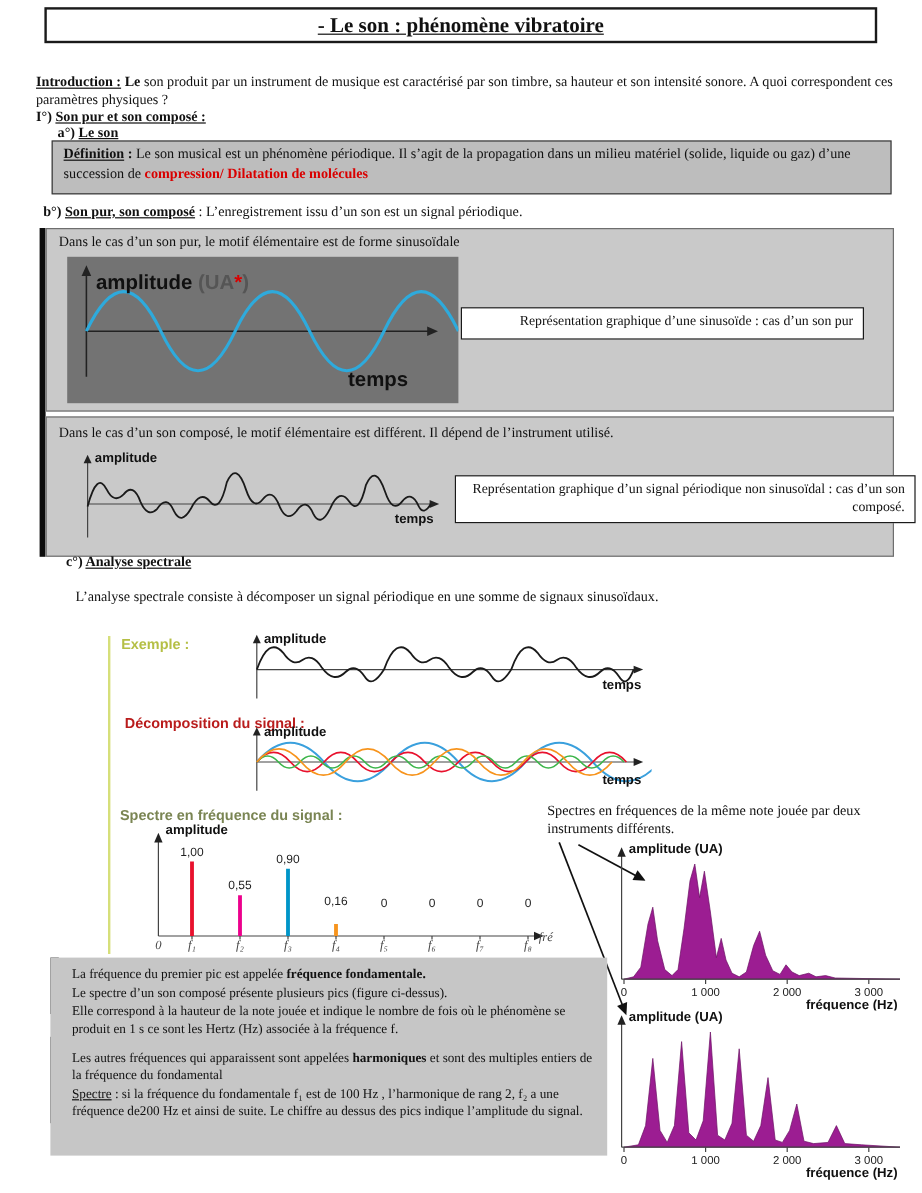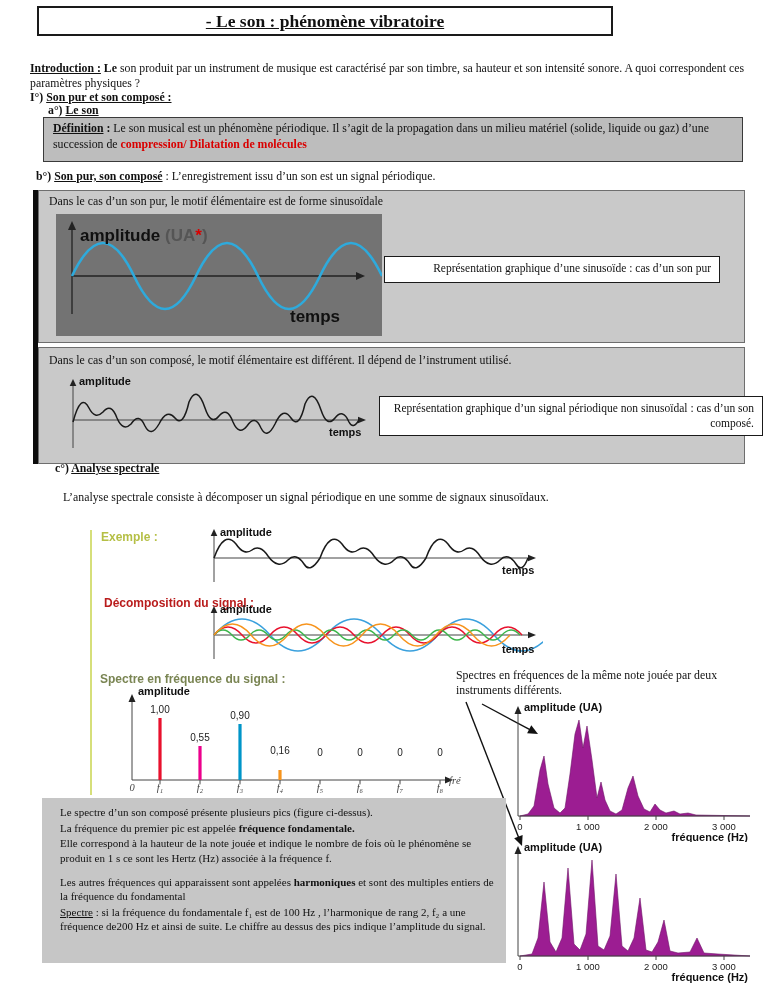--- a/index.html
+++ b/index.html
@@ -3,21 +3,21 @@
 <meta charset="utf-8">
 <style>
   html,body{margin:0;padding:0;background:#ffffff;}
   .page{position:relative;width:768px;height:994px;background:#ffffff;
         font-family:"Liberation Serif",serif;color:#111;overflow:hidden;}
   .abs{position:absolute;}
   .b{font-weight:bold;}
   .u{text-decoration:underline;}
   .red{color:#d90000;font-weight:bold;}
   .fs12{font-size:11.8px;line-height:1.28;}
-  .title-box{position:absolute;left:37px;top:6px;width:576px;height:30px;
+  .title-box{position:absolute;left:37px;top:6px;width:694px;height:30px;
              border:2px solid #1a1a1a;text-align:center;font-size:17.5px;
              font-weight:bold;padding-top:3px;box-sizing:border-box;}
   .title-box span{text-decoration:underline;}
   .defbox{position:absolute;left:43px;top:117px;width:700px;height:45px;
           background:#bdbdbd;border:1.4px solid #3a3a3a;box-sizing:border-box;
           padding:3px 9px;font-size:11.8px;line-height:1.35;}
   .panel{position:absolute;background:#c9c9c9;border:1.2px solid #6e6e6e;box-sizing:border-box;}
   .whitebox{position:absolute;background:#ffffff;border:1.3px solid #1a1a1a;
             box-sizing:border-box;font-size:11.5px;padding:4px 8px;line-height:1.3;text-align:right;}
   .blackbar{position:absolute;background:#0c0c0c;}
@@ -229,20 +229,20 @@
       <text x="80" y="132" text-anchor="middle" class="gtick">1 000</text>
       <text x="148" y="132" text-anchor="middle" class="gtick">2 000</text>
       <text x="216" y="132" text-anchor="middle" class="gtick">3 000</text>
       <text x="240" y="143" text-anchor="end" class="glabel-s">fréquence (Hz)</text>
     </svg>
   </div>
 
   <div class="blackbar" style="left:42px;top:798px;width:7px;height:47px;"></div>
   <div class="blackbar" style="left:42px;top:864px;width:7px;height:72px;"></div>
   <div class="notebox">
+    <p><span>La fréquence du premier pic est appelée </span><span class="b">fréquence fondamentale.</span></p>
     <p><span>Le spectre d’un son composé présente plusieurs pics (figure ci-dessus).</span></p>
-    <p><span>La fréquence du premier pic est appelée </span><span class="b">fréquence fondamentale.</span></p>
     <p><span>Elle correspond à la hauteur de la note jouée et indique le nombre de fois où le phénomène se produit en 1 s ce sont les Hertz (Hz)  associée à la fréquence f.</span></p>
     <p class="gap"><span>Les autres fréquences qui apparaissent sont appelées </span><span class="b">harmoniques</span><span> et sont des multiples entiers de la fréquence du fondamental</span></p>
     <p><span class="u">Spectre</span><span> : si la fréquence du fondamentale f₁ est de 100 Hz , l’harmonique de rang 2,  f₂ a une fréquence de200 Hz et ainsi de suite. Le chiffre au dessus des pics indique l’amplitude du signal.</span></p>
   </div>
 
 </div>
 
 </body></html>

